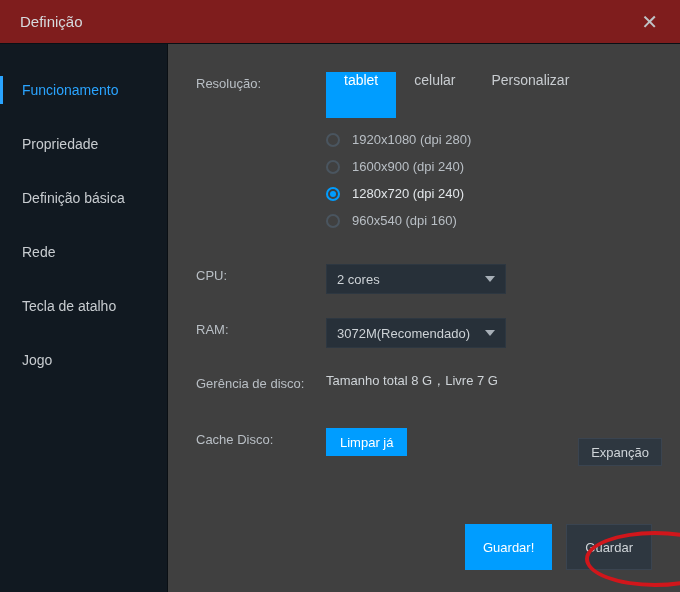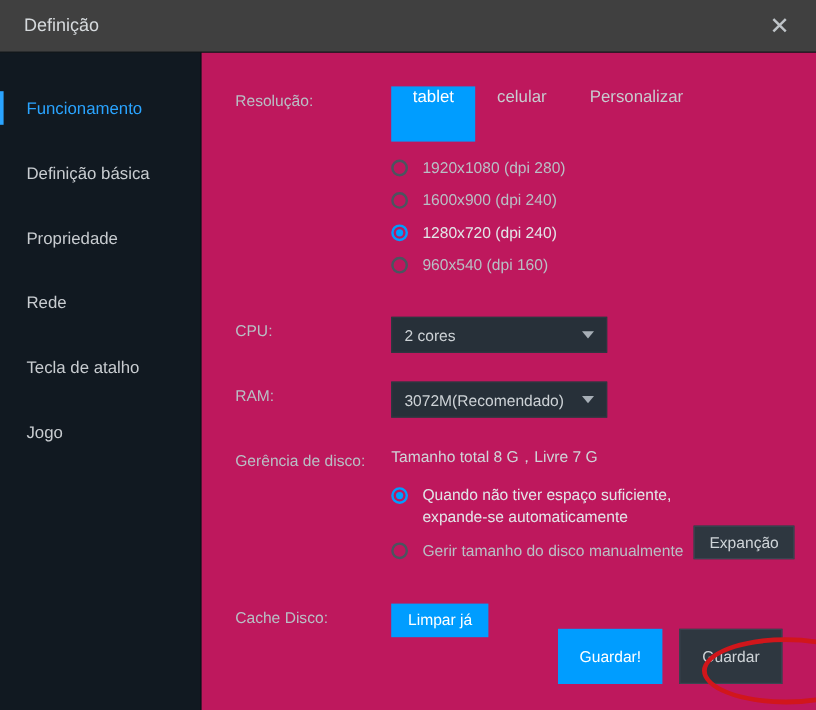--- a/index.html
+++ b/index.html
@@ -10,21 +10,21 @@
     font-size: 13px;
     color: #c0c4c8;
     overflow: hidden;
     position: relative;
   }
   .titlebar {
     height: 44px;
     padding: 0 16px 0 20px;
     display: flex; align-items: center; justify-content: space-between;
     border-bottom: 1px solid #0a0f14;
-    background: #404040;
+    background: #7f1d1d;
     gap: 36px;
   }
   .titlebar-title { font-size: 15px; color: #d6dadd; }
   .close-x { font-size: 20px; color: #bfc4c8; cursor: pointer; padding: 4px 6px; }
   .body { display: flex; height: calc(100% - 44px); }
   .sidebar {
     width: 168px;
     background: #111921;
     padding-top: 26px;
     border-right: 1px solid #0a0f14;
@@ -39,21 +39,21 @@
   }
   .sidebar-item.active { color: #2aa4ff; }
   .sidebar-item.active::before {
     content: "";
     position: absolute; left: 0; top: 6px; bottom: 6px;
     width: 3px; background: #2aa4ff;
   }
   .content {
     flex: 1;
     padding: 28px 18px 20px 28px;
-    background: #be185d;
+    background: #404040;
     position: relative;
   }
   .row { display: flex; align-items: flex-start; margin-bottom: 24px; }
   .row-label { width: 130px; color: #b9bfc5; font-size: 13px; padding-top: 4px; }
   .row-body { flex: 1; }
   .seg-group { display: flex; }
   .seg {
     height: 46px; padding: 0 18px;
     display: flex; align-items: flex-start; justify-content: center;
     background: transparent; color: #c8ccd0;
@@ -116,22 +116,22 @@
 <body>
 
 <div class="titlebar">
   <div class="titlebar-title">Definição</div>
   <div class="close-x">✕</div>
 </div>
 
 <div class="body">
   <div class="sidebar">
     <div class="sidebar-item active"><span>Funcionamento</span></div>
+    <div class="sidebar-item"><span>Propriedade</span></div>
     <div class="sidebar-item"><span>Definição básica</span></div>
-    <div class="sidebar-item"><span>Propriedade</span></div>
     <div class="sidebar-item"><span>Rede</span></div>
     <div class="sidebar-item"><span>Tecla de atalho</span></div>
     <div class="sidebar-item"><span>Jogo</span></div>
   </div>
 
   <div class="content">
 
     <div class="row">
       <div class="row-label">Resolução:</div>
       <div class="row-body">
@@ -184,30 +184,20 @@
           <span>3072M(Recomendado)</span>
           <span class="chev"></span>
         </div>
       </div>
     </div>
 
     <div class="row">
       <div class="row-label">Gerência de disco:</div>
       <div class="row-body">
         <div class="disk-info">Tamanho total 8 G，Livre 7 G</div>
-        <div class="disk-radios">
-          <div class="radio-item">
-            <span class="radio selected"></span>
-            <span class="rtxt radio-label sel">Quando não tiver espaço suficiente, expande-se automaticamente</span>
-          </div>
-          <div class="radio-item">
-            <span class="radio"></span>
-            <span class="rtxt radio-label">Gerir tamanho do disco manualmente</span>
-          </div>
-        </div>
       </div>
     </div>
 
     <button class="side-btn"><span>Expanção</span></button>
 
     <div class="row" style="margin-top:6px;">
       <div class="row-label">Cache Disco:</div>
       <div class="row-body">
         <button class="btn primary" style="height:28px;padding:0 14px;"><span>Limpar já</span></button>
       </div>

